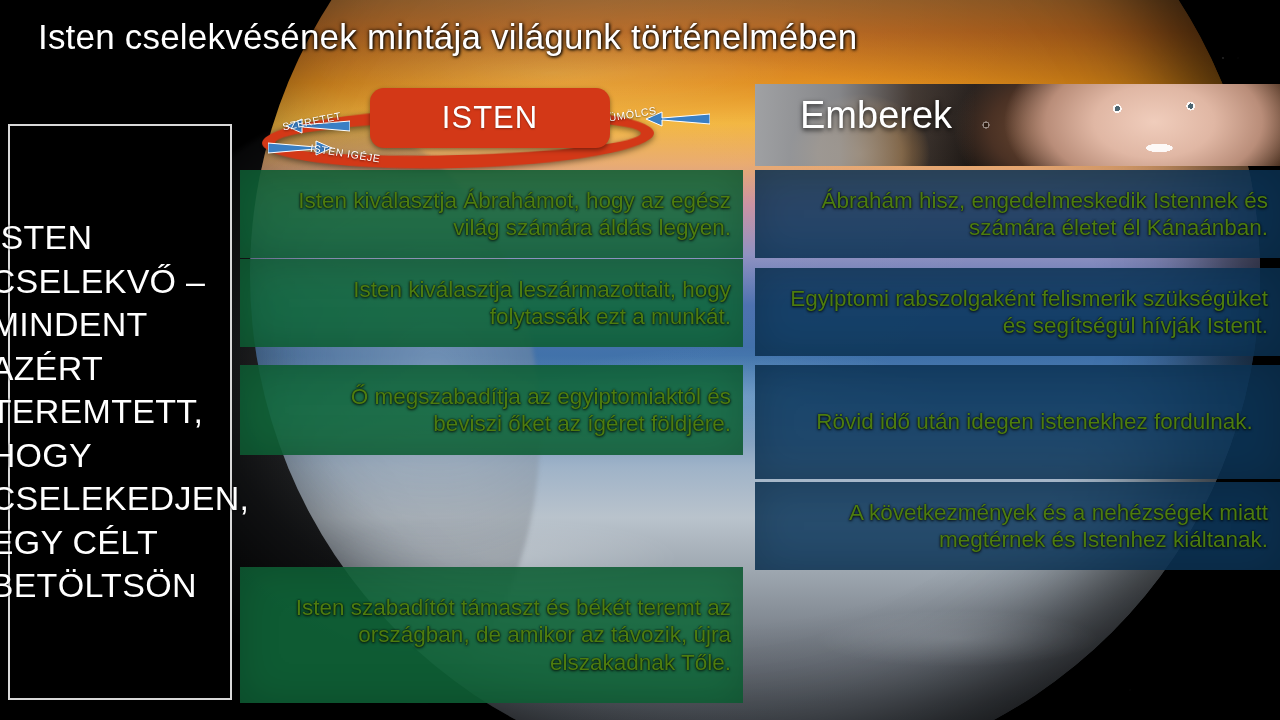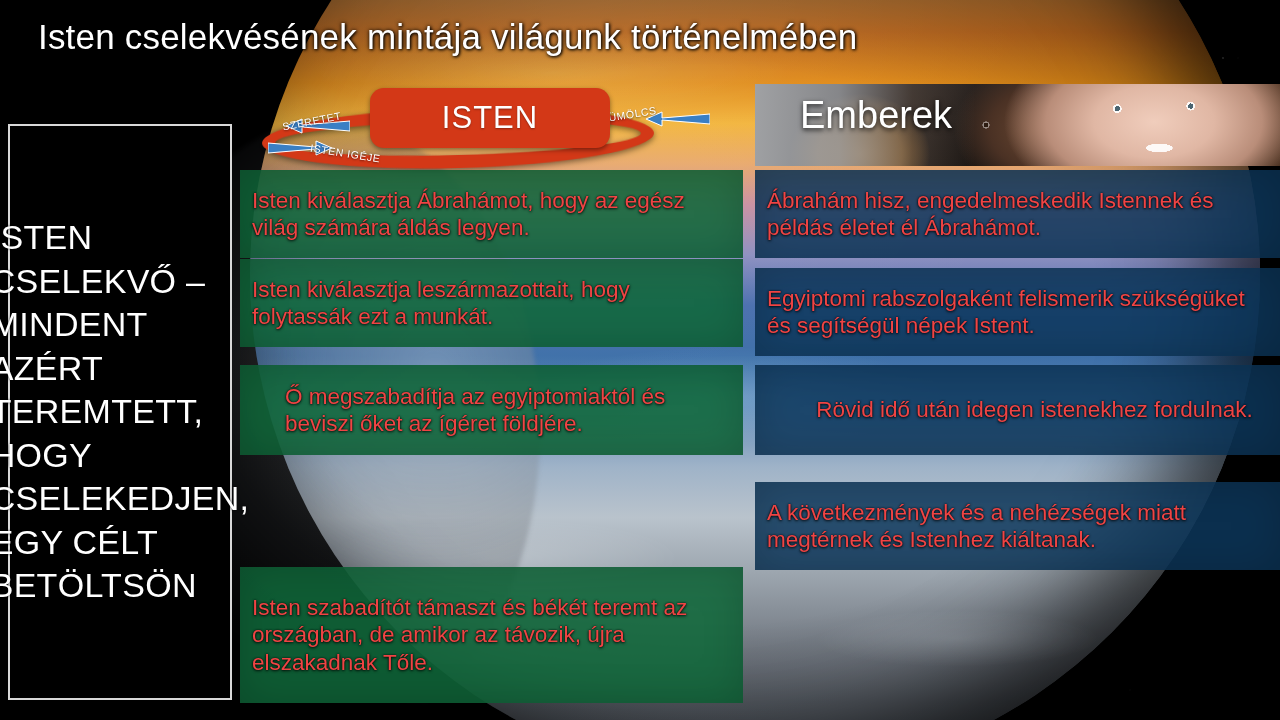--- a/index.html
+++ b/index.html
@@ -172,21 +172,21 @@
   .emberek-title{
     position:absolute;left:45px;top:10px;color:#fff;font-size:38px;
     text-shadow:0 2px 5px rgba(0,0,0,.8);
     z-index:3;
   }
 
   
   .box{
     position:absolute;box-sizing:border-box;
     display:flex;align-items:center;justify-content:center;
-    text-align:left;color:#ef4444;
+    text-align:right;color:#4d7c0f;
     font-size:22.5px;line-height:1.22;
     padding:4px 12px;
     text-shadow:0 1px 3px rgba(0,0,0,.85), 0 0 2px rgba(0,0,0,.8);
   }
   .box-green{
     left:240px;width:503px;
     background:rgba(16,104,58,.88);
     box-shadow:inset 0 0 40px rgba(0,0,0,.18);
   }
   .box-blue{
@@ -241,18 +241,18 @@
 
   <div class="emberek-head">
     <div class="emberek-title">Emberek</div>
   </div>
 
   <div class="box box-green" style="top:170px;height:88px;">Isten kiválasztja Ábrahámot, hogy az egész világ számára áldás legyen.</div>
   <div class="box box-green" style="top:259px;height:88px;">Isten kiválasztja leszármazottait, hogy folytassák ezt a munkát.</div>
   <div class="box box-green" style="top:365px;height:90px;padding-left:45px;">Ő megszabadítja az egyiptomiaktól és beviszi őket az ígéret földjére.</div>
   <div class="box box-green" style="top:567px;height:136px;">Isten szabadítót támaszt és békét teremt az országban, de amikor az távozik, újra elszakadnak Tőle.</div>
 
-  <div class="box box-blue" style="top:170px;height:88px;">Ábrahám hisz, engedelmeskedik Istennek és példás életet él Ábrahámot.</div>
-  <div class="box box-blue" style="top:268px;height:88px;">Egyiptomi rabszolgaként felismerik szükségüket és segítségül népek Istent.</div>
-  <div class="box box-blue" style="top:365px;height:90px;padding-left:46px;">Rövid idő után idegen istenekhez fordulnak.</div>
+  <div class="box box-blue" style="top:170px;height:88px;">Ábrahám hisz, engedelmeskedik Istennek és számára életet él Kánaánban.</div>
+  <div class="box box-blue" style="top:268px;height:88px;">Egyiptomi rabszolgaként felismerik szükségüket és segítségül hívják Istent.</div>
+  <div class="box box-blue" style="top:365px;height:114px;padding-left:46px;">Rövid idő után idegen istenekhez fordulnak.</div>
   <div class="box box-blue" style="top:466px;height:88px;margin-top:16px;">A következmények és a nehézségek miatt megtérnek és Istenhez kiáltanak.</div>
 
 </div>
 
 </body></html>

